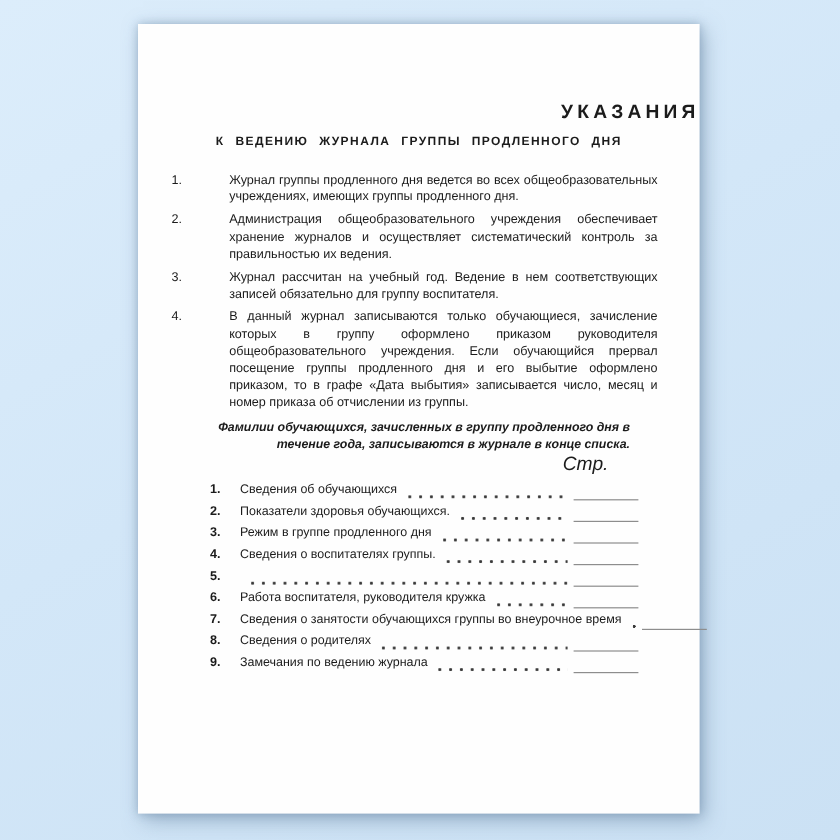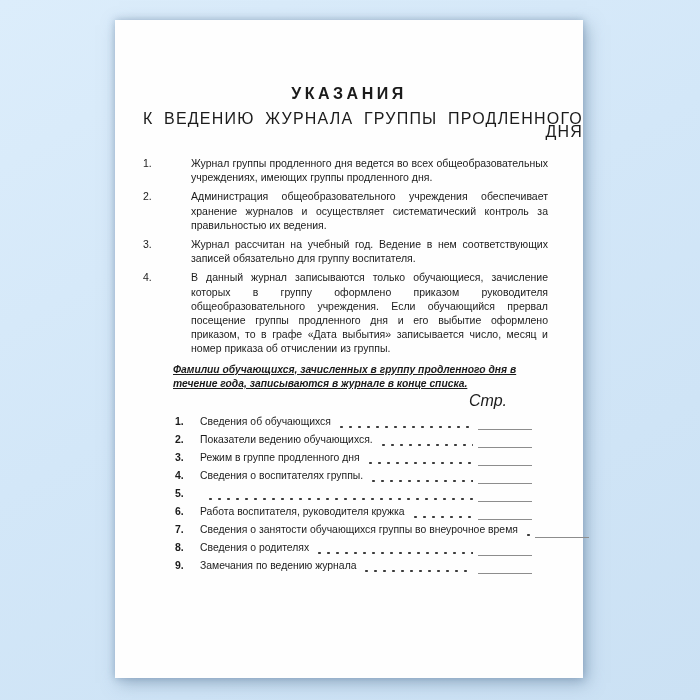--- a/index.html
+++ b/index.html
@@ -7,34 +7,34 @@
     width:700px;height:700px;position:relative;overflow:hidden;
     background:linear-gradient(150deg,#dcedfb 0%,#d3e7f8 45%,#cbe1f4 100%);
     font-family:"Liberation Sans",sans-serif;color:#1b1b1b;
   }
   .page{
     position:absolute;left:115px;top:20px;width:468px;height:658px;
     background:#fefefe;
     box-shadow:0 0 7px rgba(104,134,164,.45), 4px 5px 16px rgba(96,126,156,.5);
   }
   .title{
-    margin:64px 0 0;text-align:center;
+    margin:64px 0 0;text-align:right;
     font-size:16px;font-weight:bold;letter-spacing:3.5px;line-height:19px;
   }
   .subtitle{
-    margin:9px 0 0;text-align:right;
-    font-size:16px;font-weight:normal;letter-spacing:1.2px;word-spacing:5px;line-height:13px;
+    margin:9px 0 0;text-align:center;
+    font-size:10px;font-weight:bold;letter-spacing:1.2px;word-spacing:5px;line-height:13px;
   }
   .paras{margin:18px 35px 0 28px;}
   .para{display:flex;margin-bottom:5px;}
   .pnum{flex:none;width:20px;font-size:10.5px;line-height:14.2px;}
   .ptext{flex:1;font-size:10.5px;line-height:14.2px;text-align:justify;margin-left:28px;}
   .note{
-    margin:7px 58px 0;text-align:left;
-    font-size:10.3px;font-weight:bold;font-style:italic;line-height:14px;text-decoration:underline;
+    margin:7px 58px 0;text-align:right;
+    font-size:10.3px;font-weight:bold;font-style:italic;line-height:14px;
   }
   .toc-heading{
     margin:72px 0 0;text-align:center;
     font-size:13px;font-weight:bold;letter-spacing:2.8px;line-height:16px;
   }
   .str{
     margin:3px 76px 0 0;text-align:right;
     font-style:italic;font-size:16px;line-height:13px;
   }
   .toc{margin:8px 51px 0 60px;}
@@ -84,21 +84,21 @@
 
   <div class="toc">
     <div class="toc-row">
       <span class="toc-num">1.</span>
       <span class="toc-label">Сведения об обучающихся</span>
       <span class="toc-leader"></span>
       <span class="toc-line"></span>
     </div>
     <div class="toc-row">
       <span class="toc-num">2.</span>
-      <span class="toc-label">Показатели ведению обучающихся.</span>
+      <span class="toc-label">Показатели здоровья обучающихся.</span>
       <span class="toc-leader"></span>
       <span class="toc-line"></span>
     </div>
     <div class="toc-row">
       <span class="toc-num">3.</span>
       <span class="toc-label">Режим в группе продленного дня</span>
       <span class="toc-leader"></span>
       <span class="toc-line"></span>
     </div>
     <div class="toc-row">

